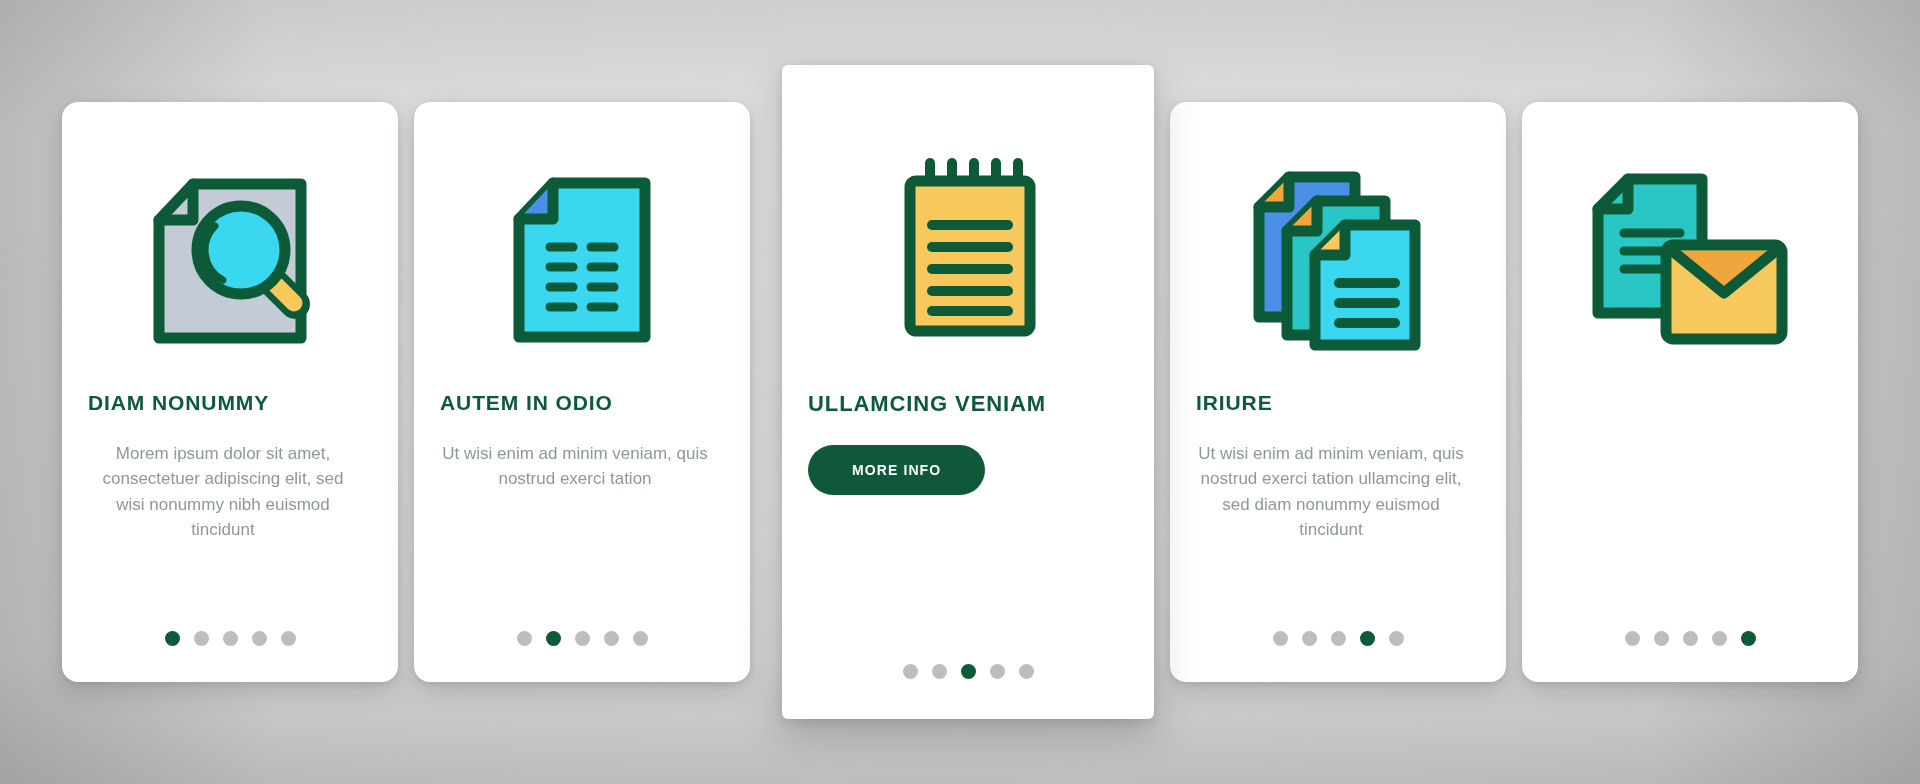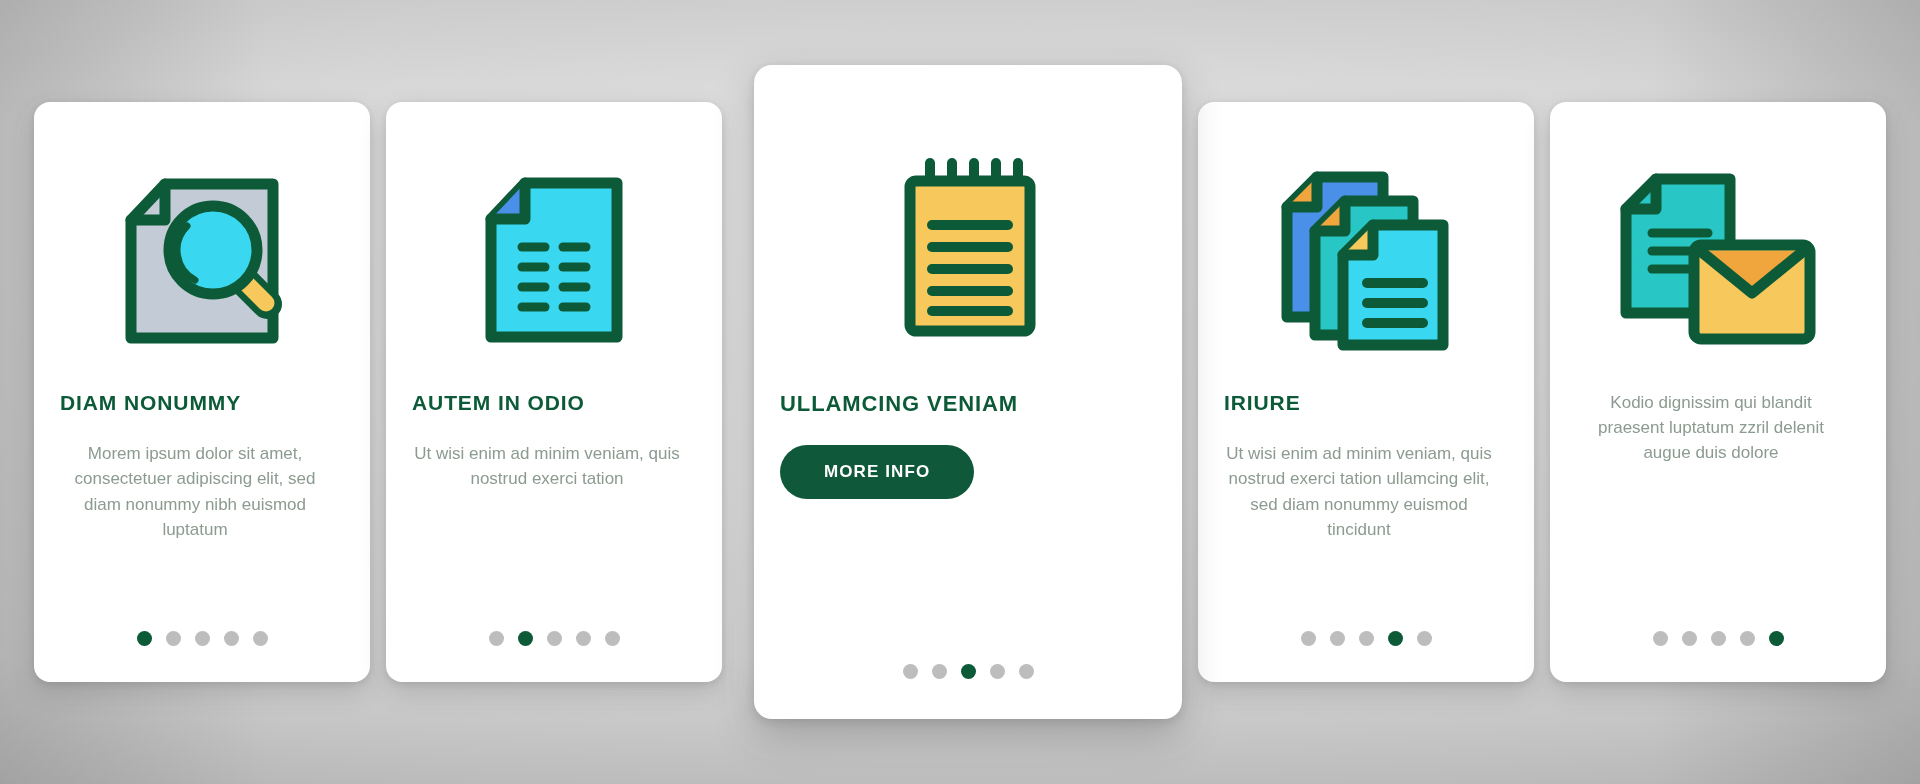--- a/index.html
+++ b/index.html
@@ -49,23 +49,23 @@
     background: #ffffff;
     border-radius: 16px;
     box-shadow: 0 10px 26px rgba(60,60,60,0.20), 0 2px 6px rgba(60,60,60,0.12);
     display: flex;
     flex-direction: column;
     align-items: flex-start;
     padding: 54px 26px 34px;
   }
 
   .card.featured {
-    width: 428px;
+    width: 372px;
     height: 654px;
-    border-radius: 18px;
+    border-radius: 6px;
     box-shadow: 0 16px 40px rgba(50,50,50,0.26), 0 3px 10px rgba(50,50,50,0.14);
     z-index: 5;
     padding: 58px 26px 38px;
     margin-left: 16px;
   }
 
   .icon-wrap {
     height: 208px;
     display: flex;
     align-items: center;
@@ -98,21 +98,21 @@
   }
   .card.featured .card-body { margin-top: 24px; max-width: 250px; }
 
   .cta {
     margin-top: 28px;
     background: #10583a;
     color: #ffffff;
     border: none;
     border-radius: 999px;
     padding: 17px 44px;
-    font-size: 17px;
+    font-size: 14px;
     font-weight: bold;
     letter-spacing: 1.1px;
     font-family: "Liberation Sans", sans-serif;
     cursor: pointer;
     text-transform: uppercase;
   }
 
   .dots {
     position: absolute;
     left: 0;
@@ -149,21 +149,21 @@
         <path d="M48 16 L48 52 L14 52" fill="none" stroke="#0c5a38" stroke-width="11" stroke-linejoin="round" stroke-linecap="round"></path>
 
         <path d="M118 104 L150 136" stroke="#0c5a38" stroke-width="30" stroke-linecap="round"></path>
         <path d="M119 105 L149 135" stroke="#f7c85c" stroke-width="17" stroke-linecap="round"></path>
 
         <circle cx="96" cy="82" r="44" fill="#3ad8f0" stroke="#0c5a38" stroke-width="11"></circle>
         <path d="M70 58 A34 34 0 0 0 78 112" fill="none" stroke="#0c5a38" stroke-width="7" stroke-linecap="round"></path>
       </svg>
     </div>
     <div class="card-title">DIAM NONUMMY</div>
-    <div class="card-body">Morem ipsum dolor sit amet, consectetuer adipiscing elit, sed diam nonummy nibh euismod luptatum</div>
+    <div class="card-body">Morem ipsum dolor sit amet, consectetuer adipiscing elit, sed wisi nonummy nibh euismod tincidunt</div>
     <div class="spacer"></div>
     <div class="dots">
       <span class="dot active"></span>
       <span class="dot"></span>
       <span class="dot"></span>
       <span class="dot"></span>
       <span class="dot"></span>
     </div>
   </div>
 
@@ -275,21 +275,20 @@
           <line x1="38" y1="66" x2="94" y2="66"></line>
           <line x1="38" y1="84" x2="94" y2="84"></line>
           <line x1="38" y1="102" x2="94" y2="102"></line>
         </g>
 
         <rect x="80" y="78" width="116" height="94" rx="7" fill="#f7c85c" stroke="#0c5a38" stroke-width="11"></rect>
         <path d="M80 84 L138 130 L196 84" fill="#f0a63c"></path>
         <path d="M84 82 L138 126 L192 82" fill="none" stroke="#0c5a38" stroke-width="11" stroke-linejoin="round" stroke-linecap="round"></path>
       </svg>
     </div>
-    <div class="card-body">Kodio dignissim qui blandit praesent luptatum zzril delenit augue duis dolore</div>
     <div class="spacer"></div>
     <div class="dots">
       <span class="dot"></span>
       <span class="dot"></span>
       <span class="dot"></span>
       <span class="dot"></span>
       <span class="dot active"></span>
     </div>
   </div>
 

